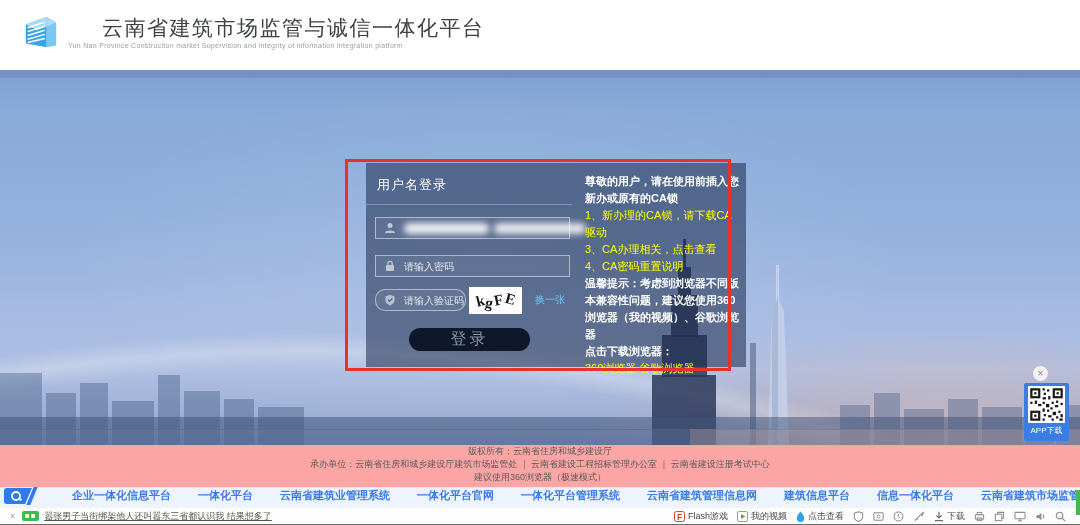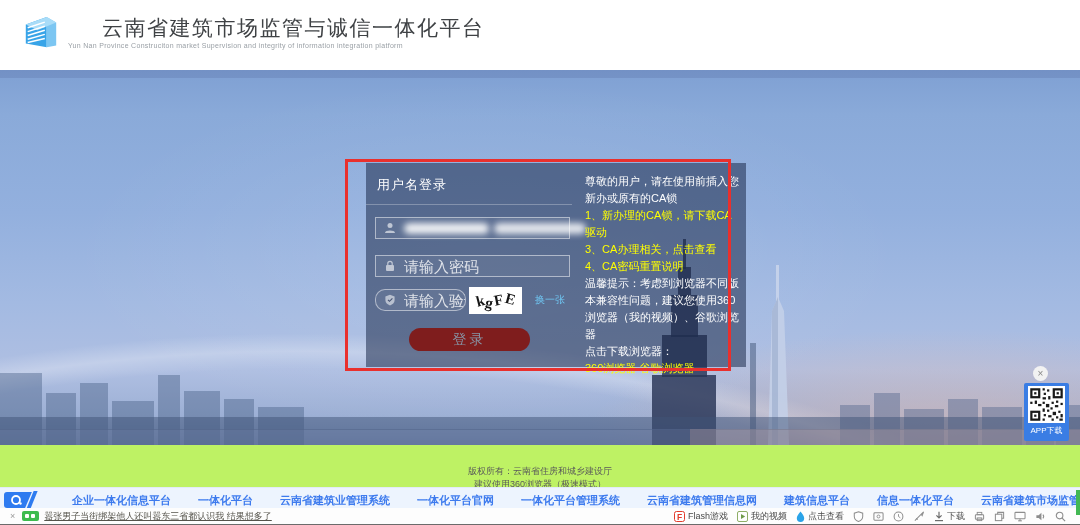--- a/index.html
+++ b/index.html
@@ -26,56 +26,56 @@
   .red-box{position:absolute;left:345px;top:159px;width:386px;height:212px;border:3px solid #e9302d;
            box-sizing:border-box;z-index:6;pointer-events:none;}
 
   
   .panel{position:absolute;left:366px;top:163px;width:380px;height:204px;background:rgba(28,42,74,.55);z-index:5;}
   .panel-title{position:absolute;left:11px;top:13px;font-size:13px;color:#fff;letter-spacing:1px;}
   .panel-divider{position:absolute;left:0;top:41px;width:206px;height:1px;background:rgba(255,255,255,.28);}
   .inp{position:absolute;left:9px;width:195px;height:22px;border:1px solid rgba(255,255,255,.5);
        box-sizing:border-box;display:flex;align-items:center;background:rgba(255,255,255,.05);}
   .inp input{background:transparent;border:none;outline:none;color:rgba(255,255,255,.9);
-             font-size:15px;width:100%;padding:0;font-family:inherit;}
+             font-size:10px;width:100%;padding:0;font-family:inherit;}
   .inp input::placeholder{color:rgba(255,255,255,.8);}
   .inp .in-icon{width:12px;height:12px;margin:0 8px;flex:none;}
   #inp-user{top:54px;} #inp-pass{top:92px;} #inp-captcha{top:126px;width:91px;border-radius:10px;}
   .blur-val1{position:absolute;left:28px;top:5px;width:85px;height:11px;border-radius:6px;
              background:rgba(255,255,255,.88);filter:blur(3px);}
   .blur-val2{position:absolute;left:118px;top:5px;width:92px;height:11px;border-radius:6px;
              background:rgba(255,255,255,.82);filter:blur(3px);}
   .captcha-img{position:absolute;left:103px;top:124px;width:53px;height:27px;background:#fff;
                display:flex;align-items:center;justify-content:center;gap:1px;cursor:pointer;}
   .captcha-img span{font-family:"Liberation Serif","DejaVu Serif",serif;font-weight:bold;
                     font-size:15px;color:#161616;display:inline-block;line-height:1;}
   .cc0{transform:rotate(-14deg) translateY(1px);} .cc1{transform:rotate(12deg) translateY(3px);}
   .cc2{transform:rotate(-11deg);} .cc3{transform:rotate(15deg) translateY(-1px);}
   .change-captcha{position:absolute;left:169px;top:130px;font-size:10px;color:#6fc6f2;cursor:pointer;}
-  .login-btn{position:absolute;left:43px;top:165px;width:121px;height:23px;background:#7f1d1d;border:none;
-             border-radius:12px;font-size:14px;color:#8795a6;letter-spacing:3px;cursor:pointer;
+  .login-btn{position:absolute;left:43px;top:165px;width:121px;height:23px;background:#0f172a;border:none;
+             border-radius:12px;font-size:16px;color:#8795a6;letter-spacing:3px;cursor:pointer;
              display:flex;align-items:center;justify-content:center;font-family:inherit;}
   .notice{position:absolute;left:219px;top:10px;width:155px;font-size:11px;line-height:17px;}
-  .n-white{color:#ffffff;} .n-yellow{color:#ffff00;cursor:pointer;}
+  .n-white{color:#ffffff;font-weight:bold;} .n-yellow{color:#ffff00;cursor:pointer;}
 
   
   .qr-close{position:absolute;left:1033px;top:366px;width:15px;height:15px;border-radius:50%;background:#f2f2f2;
             color:#8a8a8a;font-size:10px;line-height:15px;text-align:center;z-index:7;cursor:pointer;}
   .qr-box{position:absolute;left:1024px;top:383px;width:45px;height:58px;background:#3a7de4;border-radius:2px;
           z-index:7;text-align:center;cursor:pointer;}
   .qr-code{margin:3px auto 0;width:37px;height:37px;background:#fff;display:block;}
   .qr-label{font-size:8px;color:#fff;margin-top:2px;}
 
   
-  .footer{position:absolute;top:445px;left:0;width:1080px;height:42px;background:#bef264;text-align:center;
-          font-size:9px;color:#5a5a5a;line-height:13px;padding-top:20px;box-sizing:border-box;z-index:2;}
+  .footer{position:absolute;top:445px;left:0;width:1080px;height:42px;background:#fca5a5;text-align:center;
+          font-size:9px;color:#5a5a5a;line-height:13px;padding-top:0;box-sizing:border-box;z-index:2;}
 
   
   .navbar{position:absolute;top:487px;left:0;width:1080px;height:21px;background:#edf4fe;
-          border-top:1px solid #e2ebf8;box-sizing:border-box;display:flex;align-items:flex-end;z-index:3;}
+          border-top:1px solid #e2ebf8;box-sizing:border-box;display:flex;align-items:flex-start;z-index:3;}
   .nav-logo{margin-left:4px;width:40px;height:16px;position:relative;flex:none;}
   .nav-logo .blob{position:absolute;left:0;top:0;width:34px;height:16px;background:#2e7bf0;border-radius:3px;
                   clip-path:polygon(0 0,82% 0,62% 100%,0 100%);}
   .nav-logo .slash{position:absolute;left:26px;top:-1px;width:4px;height:18px;background:#2e7bf0;transform:skewX(-22deg);}
   .nav-links{display:flex;margin-left:28px;gap:27px;white-space:nowrap;}
   .nav-link{font-size:11px;color:#3e7bee;font-weight:bold;cursor:pointer;}
 
   
   .statusbar{position:absolute;top:508px;left:0;width:1080px;height:16px;background:#fdfdfd;
              border-bottom:1px solid #6b6b6b;box-sizing:content-box;display:flex;align-items:center;z-index:3;}
@@ -249,20 +249,21 @@
         <rect x="29" y="25" width="2" height="3"></rect>
           <rect x="28" y="29" width="3" height="2"></rect>
           <rect x="21" y="29" width="2" height="2"></rect>
       </g>
     </svg>
     <div class="qr-label">APP下载</div>
   </div>
 
   <div class="footer">
     <div>版权所有：云南省住房和城乡建设厅</div>
+    <div>承办单位：云南省住房和城乡建设厅建筑市场监管处 ｜ 云南省建设工程招标管理办公室 ｜ 云南省建设注册考试中心</div>
     <div>建议使用360浏览器（极速模式）</div>
   </div>
 
   <div class="navbar">
     <div class="nav-logo">
       <div class="blob"></div>
         <div class="slash"></div>
       <svg viewBox="0 0 34 16" style="position:absolute;left:0;top:0" width="34" height="16">
         <circle cx="12" cy="8" r="4" fill="none" stroke="#fff" stroke-width="1.8"></circle>
         <circle cx="16.5" cy="11.5" r="1.2" fill="#fff"></circle>

